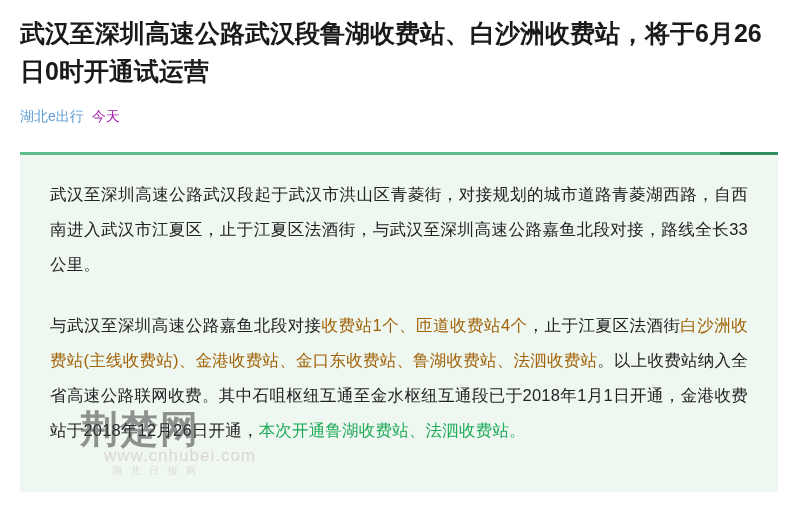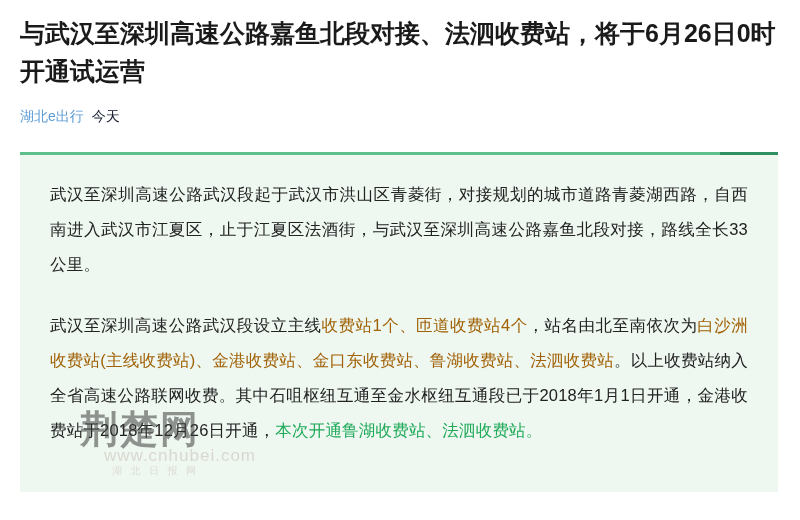--- a/index.html
+++ b/index.html
@@ -37,21 +37,21 @@
     font-size: 14px;
     color: #6f9fc8;
     display: flex;
     align-items: center;
     gap: 8px;
   }
   .meta .source {
     color: #5b9bd5;
   }
   .meta .time {
-    color: #0f172a;
+    color: #a21caf;
   }
   .article-box {
     position: relative;
     margin-top: 26px;
     margin-left: 2px;
     margin-right: 4px;
     background: #eef7f0;
     border-top: 3px solid #5fbf8b;
     box-sizing: border-box;
     padding: 22px 30px 18px 30px;
@@ -119,32 +119,32 @@
     letter-spacing: 3px;
     font-family: "Liberation Serif", "DejaVu Serif", serif;
     margin-left: 16px;
   }
 </style>
 </head>
 <body>
 
 <div class="page">
 
-  <h1 class="headline">与武汉至深圳高速公路嘉鱼北段对接、法泗收费站，将于6月26日0时开通试运营</h1>
+  <h1 class="headline">武汉至深圳高速公路武汉段鲁湖收费站、白沙洲收费站，将于6月26日0时开通试运营</h1>
 
   <div class="meta">
     <span class="source">湖北e出行</span>
     <span class="time">今天</span>
   </div>
 
   <div class="article-box">
     <div class="corner"></div>
 
     <p class="para" id="para-1"><span>武汉至深圳高速公路武汉段起于武汉市洪山区青菱街，对接规划的城市道路青菱湖西路，自西南进入武汉市江夏区，止于江夏区法酒街，与武汉至深圳高速公路嘉鱼北段对接，路线全长33公里。</span></p>
-    <p class="para" id="para-2"><span>武汉至深圳高速公路武汉段设立主线</span><span class="green">收费站1个、匝道收费站4个</span><span>，站名由北至南依次为</span><span class="green">白沙洲收费站(主线收费站)、金港收费站、金口东收费站、鲁湖收费站、法泗收费站</span><span>。以上收费站纳入全省高速公路联网收费。其中石咀枢纽互通至金水枢纽互通段已于2018年1月1日开通，金港收费站于2018年12月26日开通，</span><span class="green-u">本次开通鲁湖收费站、法泗收费站。</span></p>
+    <p class="para" id="para-2"><span>与武汉至深圳高速公路嘉鱼北段对接</span><span class="green">收费站1个、匝道收费站4个</span><span>，止于江夏区法酒街</span><span class="green">白沙洲收费站(主线收费站)、金港收费站、金口东收费站、鲁湖收费站、法泗收费站</span><span>。以上收费站纳入全省高速公路联网收费。其中石咀枢纽互通至金水枢纽互通段已于2018年1月1日开通，金港收费站于2018年12月26日开通，</span><span class="green-u">本次开通鲁湖收费站、法泗收费站。</span></p>
 
     <div class="watermark">
       <div class="wm-text">荆楚网</div>
       <div class="wm-sub">www.cnhubei.com</div>
       <div class="wm-sub2">湖 北 日 报 网</div>
     </div>
   </div>
 
 </div>
 

